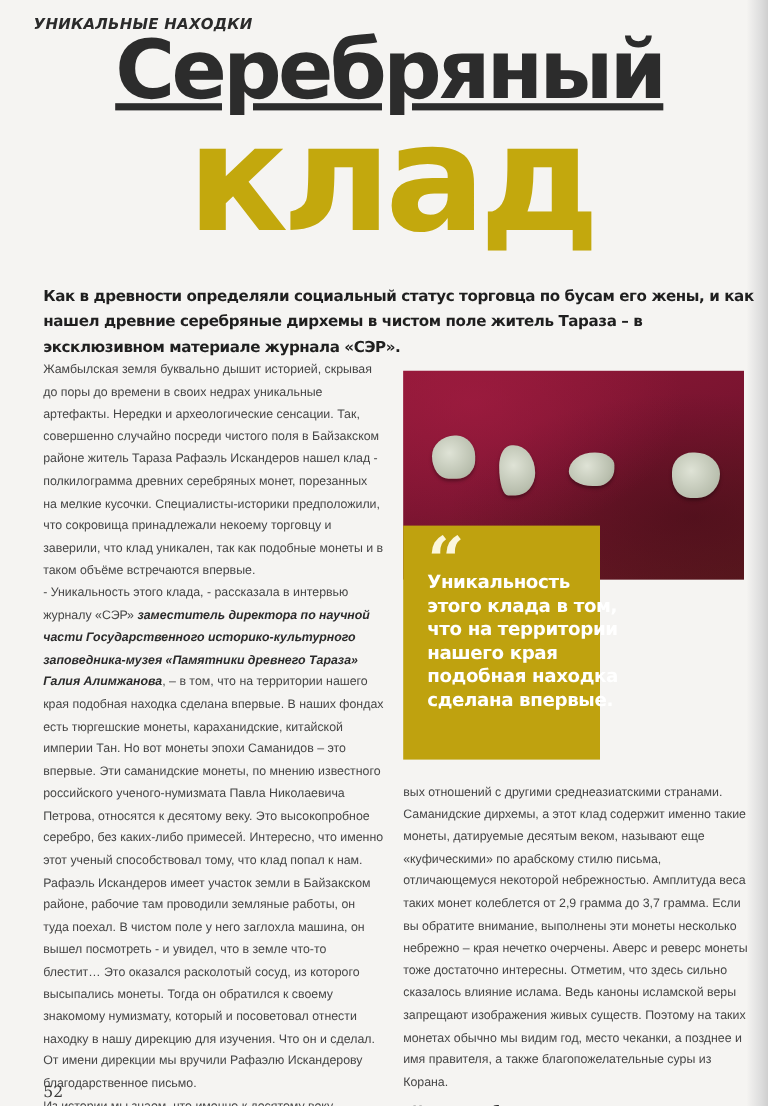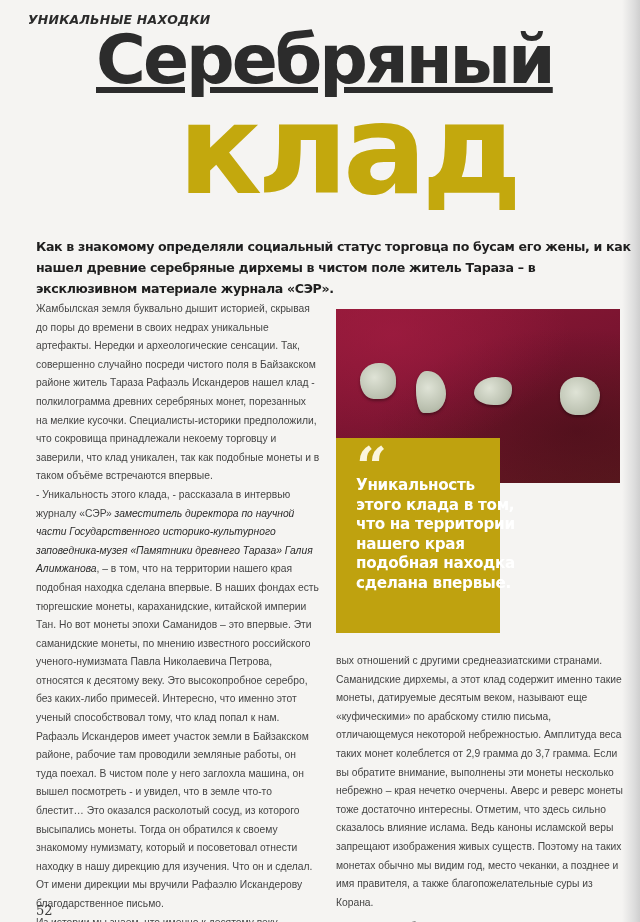--- a/index.html
+++ b/index.html
@@ -19,36 +19,36 @@
     font-size: 12.5px; color: #2b2b2b; letter-spacing: 0.2px; text-align: center;
   }
   .title-top {
     position: absolute; left: 96px; top: 26px;
     font-family: "DejaVu Sans", sans-serif; font-weight: bold;
     font-size: 68px; line-height: 1; color: #2c2c2c; letter-spacing: -3px;
     z-index: 2;
     text-decoration: underline;
   }
   .title-bottom {
-    position: absolute; left: 178px; top: 88px;
+    position: absolute; left: 156px; top: 88px;
     font-family: "DejaVu Sans", sans-serif; font-weight: bold;
     font-size: 124px; line-height: 1; color: #c3a80d; letter-spacing: -5px;
     z-index: 1;
   }
   .lead {
     position: absolute; left: 36px; top: 236px; width: 596px;
     font-family: "DejaVu Sans", sans-serif; font-weight: bold;
     font-size: 12.6px; line-height: 21px; color: #1f1f1f; letter-spacing: -0.35px;
   }
   .col-left {
     position: absolute; left: 36px; top: 300px; width: 284px;
     font-size: 10.3px; line-height: 18.6px; color: #454545;
   }
   .col-left p, .col-right p { margin: 0; }
-  .col-left .bi { font-weight: normal; font-style: italic; color: #2b2b2b; }
+  .col-left .bi { font-weight: bold; font-style: italic; color: #2b2b2b; }
   .photo {
     position: absolute; left: 336px; top: 309px; width: 284px; height: 174px;
     background:
       radial-gradient(ellipse at 20% 15%, rgba(170,30,70,0.55), rgba(0,0,0,0) 55%),
       radial-gradient(ellipse at 85% 70%, rgba(60,10,20,0.5), rgba(0,0,0,0) 60%),
       linear-gradient(160deg, #8e1836 0%, #7a1430 45%, #5e1a1f 100%);
     overflow: hidden;
   }
   .coin {
     position: absolute; background: radial-gradient(circle at 40% 40%, #dfe3d6, #b9bfae 70%, #9fa694);
@@ -89,21 +89,21 @@
 </head>
 <body>
 
 <div class="page-shade"></div>
 
 <div class="rubric">УНИКАЛЬНЫЕ НАХОДКИ</div>
 
 <div class="title-top">Серебряный</div>
 <div class="title-bottom">клад</div>
 
-<div class="lead">Как в знакомому определяли социальный статус торговца по бусам его жены, и как нашел древние серебряные дирхемы в чистом поле житель Тараза – в эксклюзивном материале журнала «СЭР».</div>
+<div class="lead">Как в древности определяли социальный статус торговца по бусам его жены, и как нашел древние серебряные дирхемы в чистом поле житель Тараза – в эксклюзивном материале журнала «СЭР».</div>
 
 <div class="col-left">
   <p>Жамбылская земля буквально дышит историей, скрывая до поры до времени в своих недрах уникальные артефакты. Нередки и археологические сенсации. Так, совершенно случайно посреди чистого поля в Байзакском районе житель Тараза Рафаэль Искандеров нашел клад - полкилограмма древних серебряных монет, порезанных на мелкие кусочки. Специалисты-историки предположили, что сокровища принадлежали некоему торговцу и заверили, что клад уникален, так как подобные монеты и в таком объёме встречаются впервые.</p>
   <p><span>- Уникальность этого клада, - рассказала в интервью журналу «СЭР» </span><span class="bi">заместитель директора по научной части Государственного историко-культурного заповедника-музея «Памятники древнего Тараза» Галия Алимжанова</span><span>, – в том, что на территории нашего края подобная находка сделана впервые. В наших фондах есть тюргешские монеты, караханидские, китайской империи Тан. Но вот монеты эпохи Саманидов – это впервые. Эти саманидские монеты, по мнению известного российского ученого-нумизмата Павла Николаевича Петрова, относятся к десятому веку. Это высокопробное серебро, без каких-либо примесей. Интересно, что именно этот ученый способствовал тому, что клад попал к нам.</span></p>
   <p>Рафаэль Искандеров имеет участок земли в Байзакском районе, рабочие там проводили земляные работы, он туда поехал. В чистом поле у него заглохла машина, он вышел посмотреть - и увидел, что в земле что-то блестит… Это оказался расколотый сосуд, из которого высыпались монеты. Тогда он обратился к своему знакомому нумизмату, который и посоветовал отнести находку в нашу дирекцию для изучения. Что он и сделал. От имени дирекции мы вручили Рафаэлю Искандерову благодарственное письмо.</p>
   <p>Из истории мы знаем, что именно к десятому веку государство Саманидов со столицей в Бухаре становится наиболее сильным. Проникновение ислама, сближение культур Востока и Средней Азии способствовало усилению позиций Саманидского государства, повлияло на развитие торго-</p>
 </div>
 
 <div class="photo">
   <div class="coin c1"></div>

